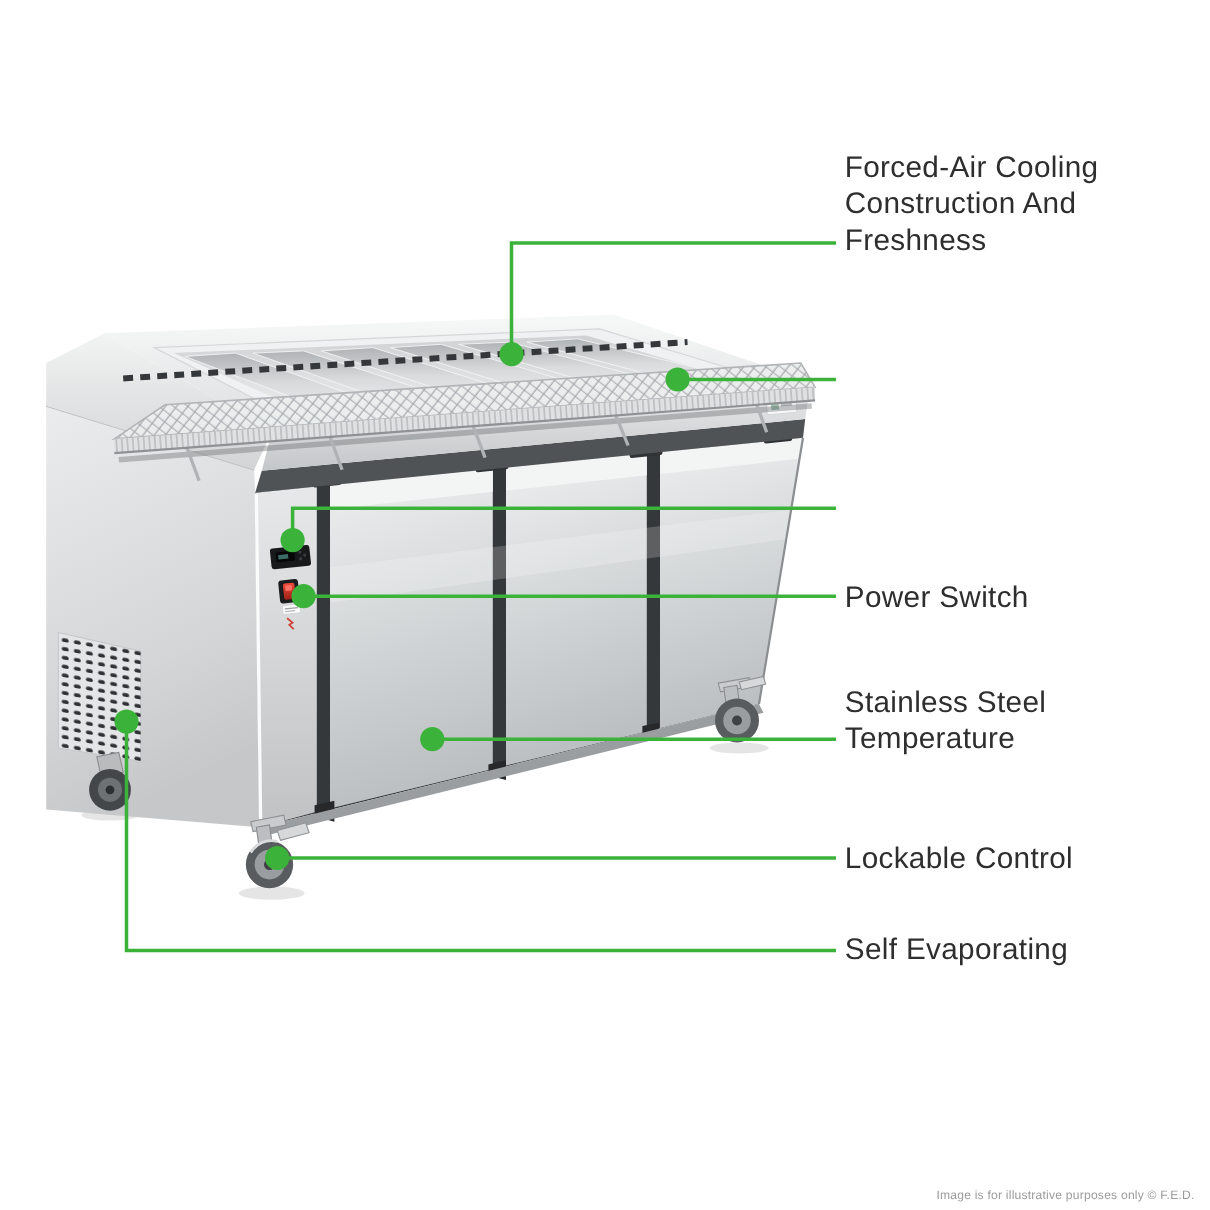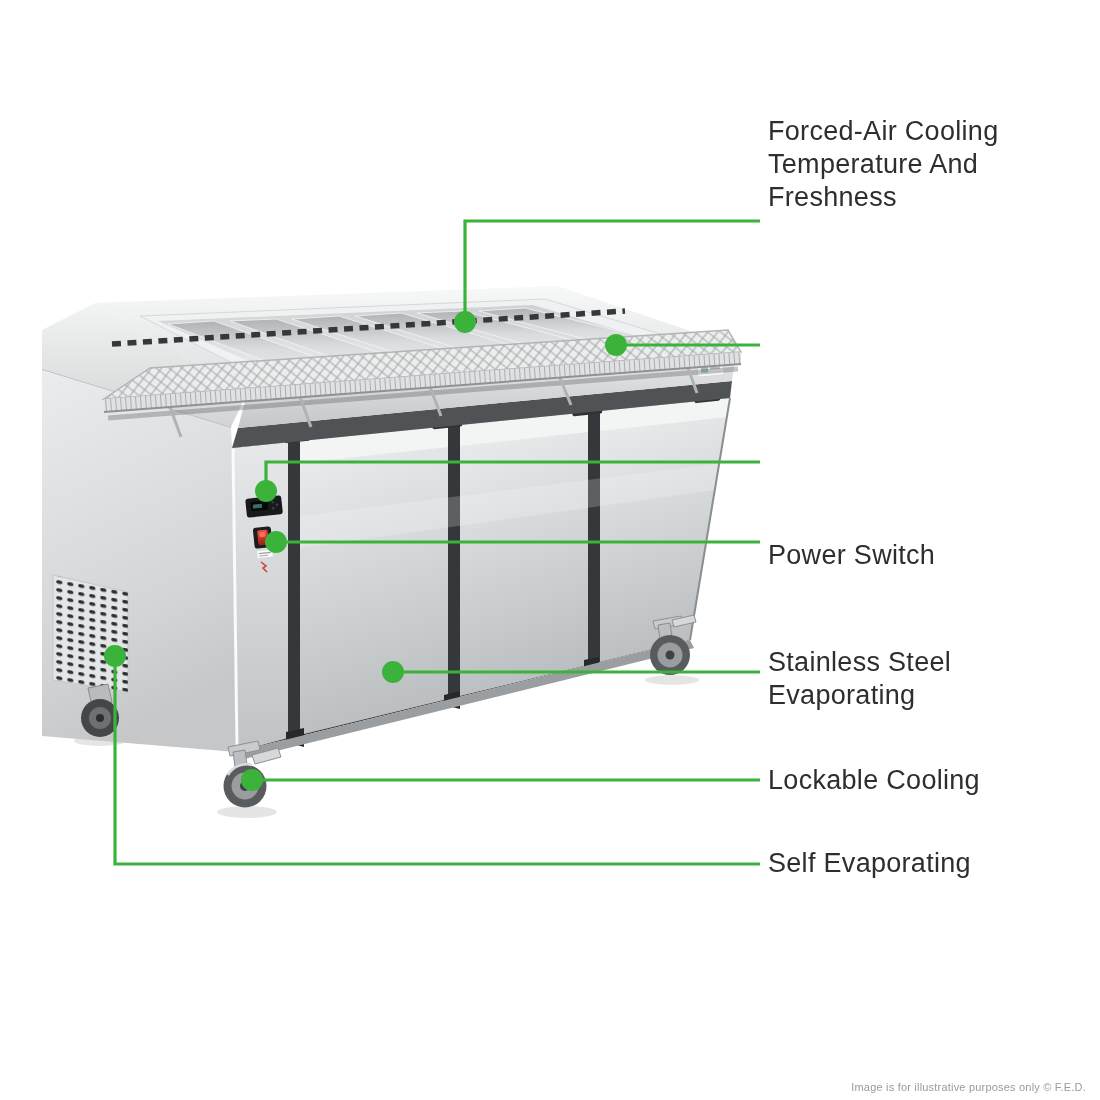--- a/index.html
+++ b/index.html
@@ -246,39 +246,39 @@
       <line class="gline" x1="252" y1="780" x2="760" y2="780"></line>
       <circle class="gdot" cx="252" cy="780" r="11"></circle>
     </g>
     <g>
       <polyline class="gline" points="115,656 115,864 760,864"></polyline>
       <circle class="gdot" cx="115" cy="656" r="11"></circle>
     </g>
   </g>
 </svg>
 
-<div class="ann-label" style="top:115px">
+<div class="ann-label" style="top:136px">
   <div>Forced-Air Cooling</div>
-  <div>Temperature And</div>
+  <div>Construction And</div>
   <div>Freshness</div>
 </div>
 
 
 
-<div class="ann-label" style="top:539px">
+<div class="ann-label" style="top:527px">
   <div>Power Switch</div>
 </div>
 
-<div class="ann-label" style="top:646px">
+<div class="ann-label" style="top:622px">
   <div>Stainless Steel</div>
-  <div>Evaporating</div>
+  <div>Temperature</div>
 </div>
 
 <div class="ann-label" style="top:764px">
-  <div>Lockable Cooling</div>
+  <div>Lockable Control</div>
 </div>
 
 <div class="ann-label" style="top:847px">
   <div>Self Evaporating</div>
 </div>
 
 <div class="fineprint">Image is for illustrative purposes only  © F.E.D.</div>
 
 </div>
 

